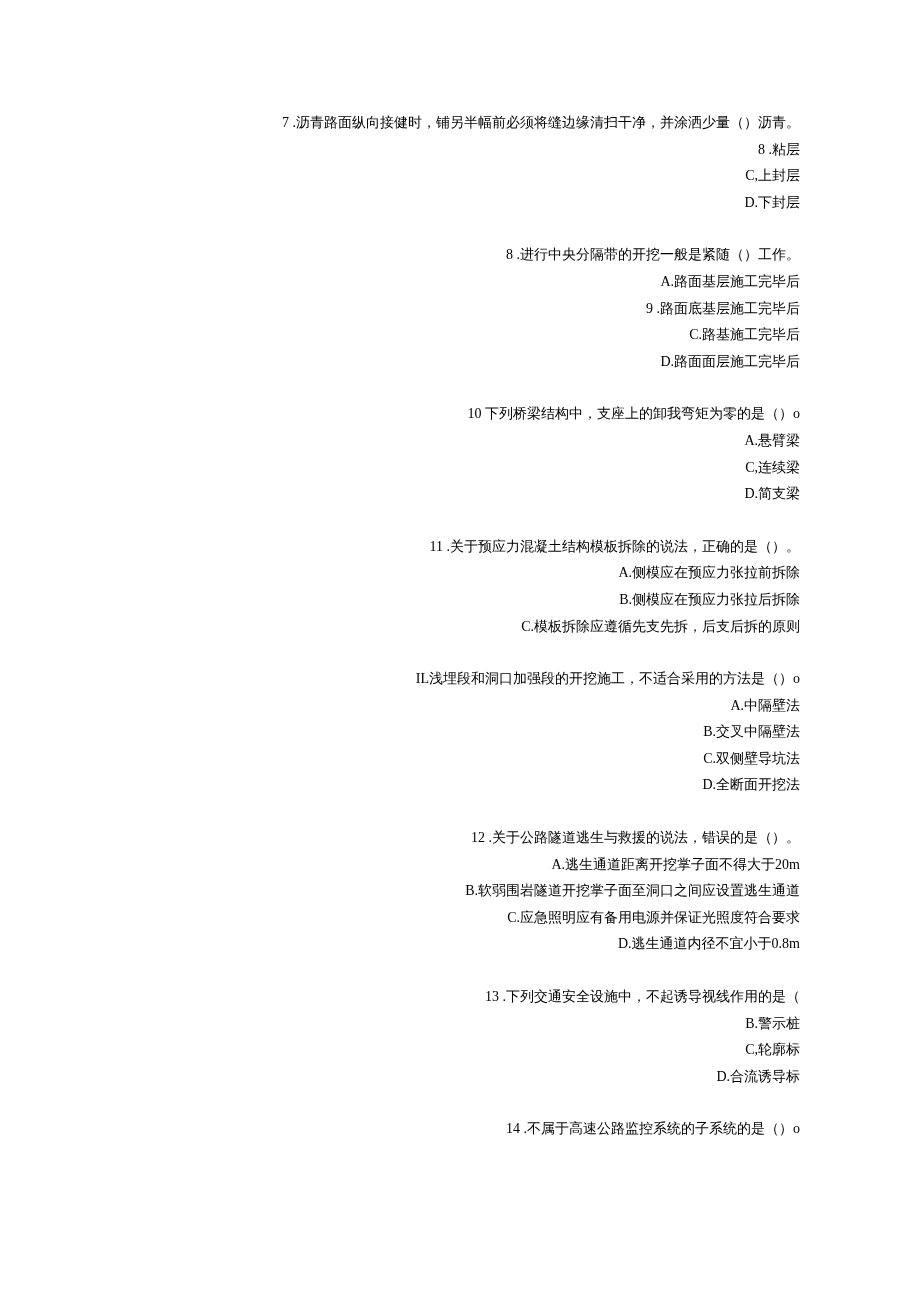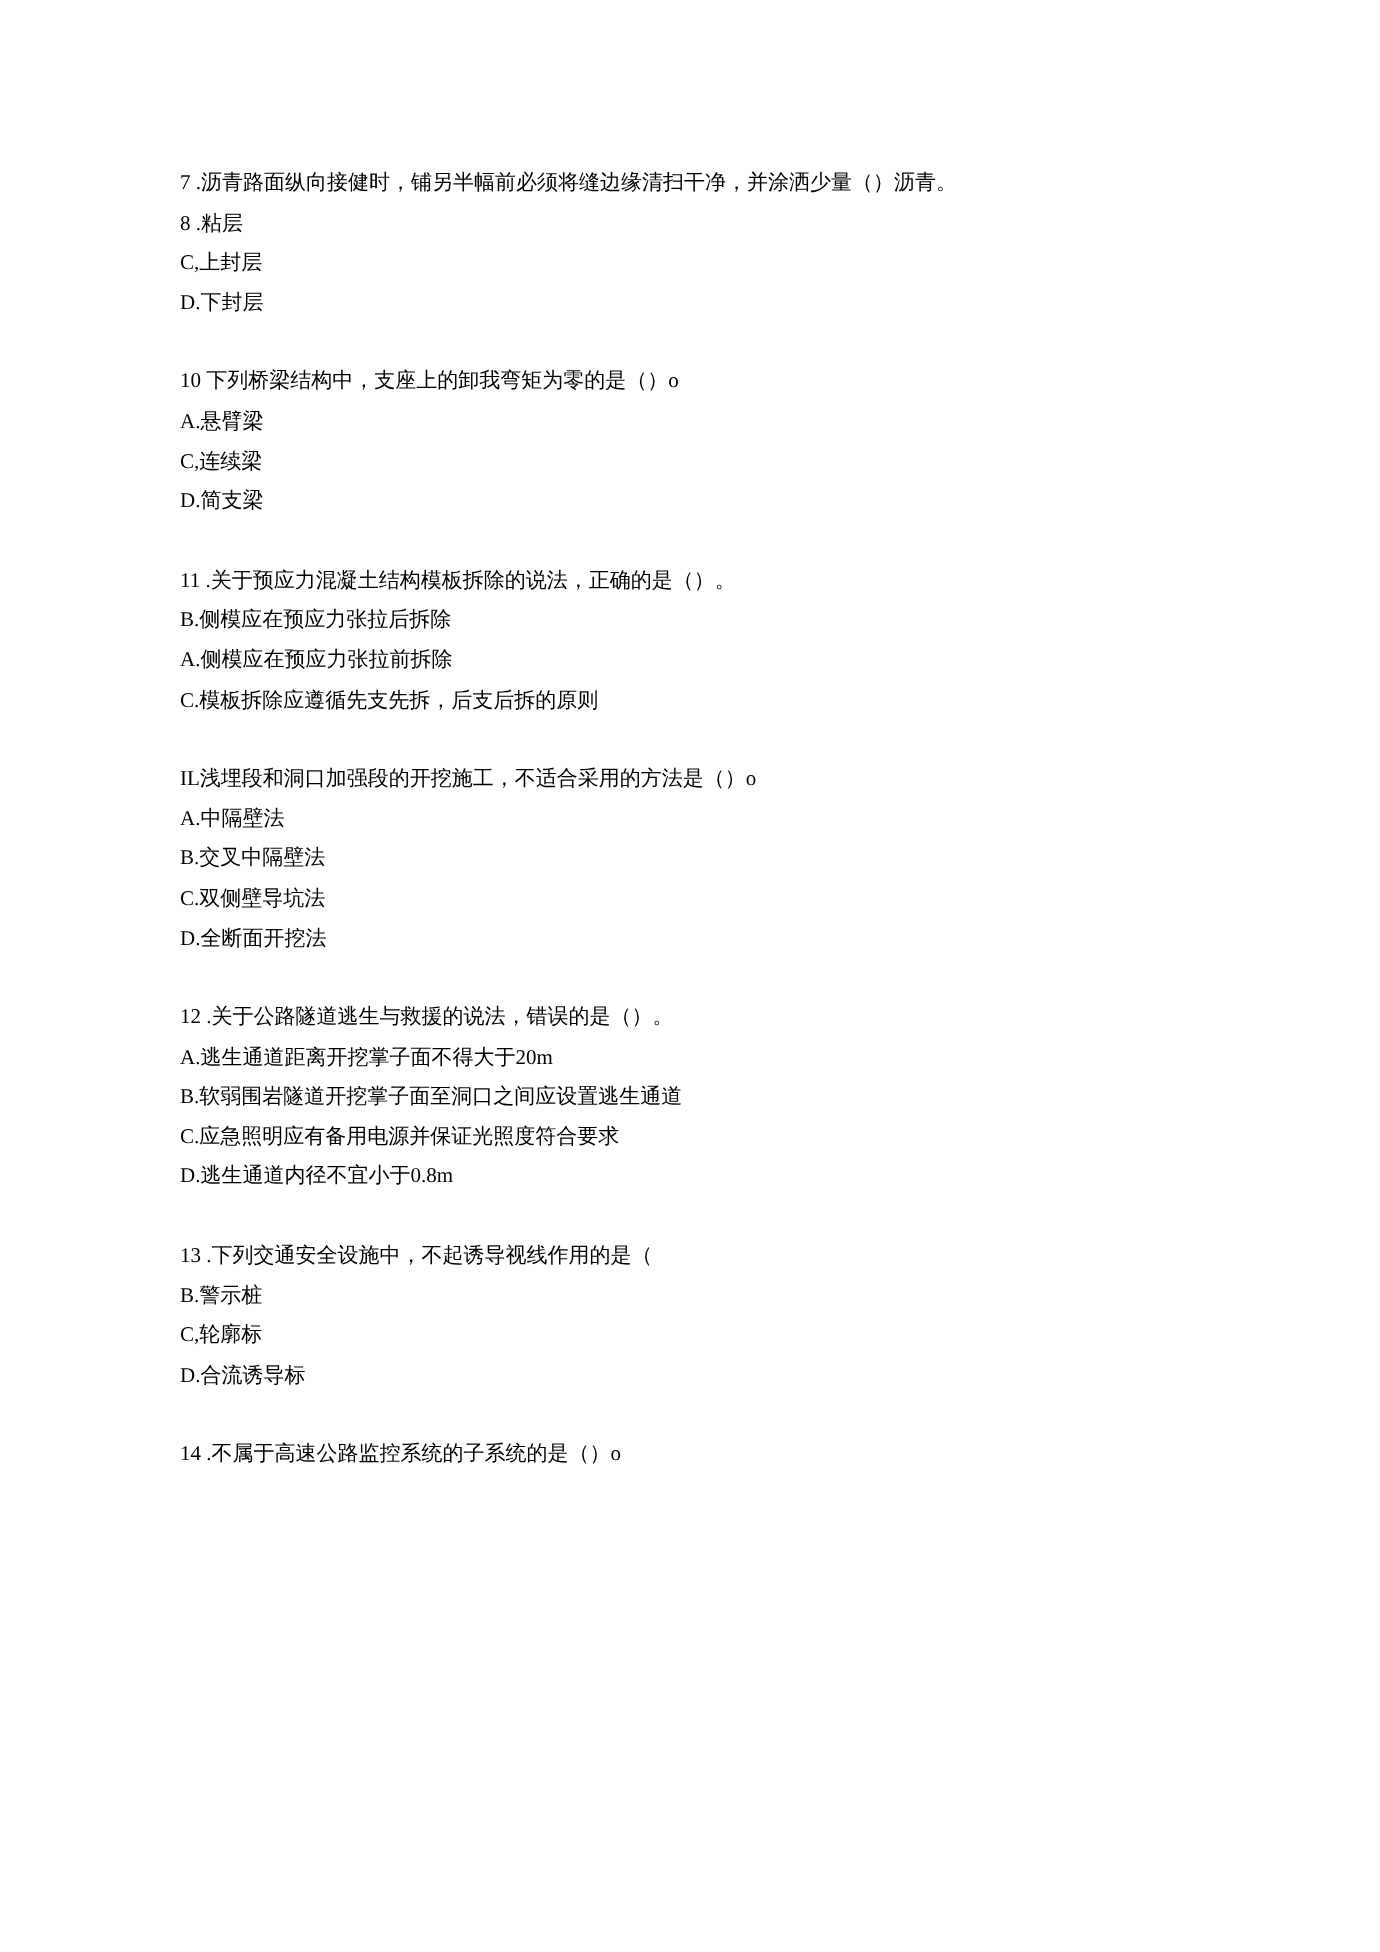--- a/index.html
+++ b/index.html
@@ -12,49 +12,57 @@
     color: #000000;
   }
   .page {
     width: 920px;
     min-height: 1301px;
     padding: 110px 120px 60px 120px;
     box-sizing: border-box;
   }
   .question-block {
     margin-bottom: 26px;
+    text-align: right;
   }
   .line {
     display: block;
   }
 </style>
 </head>
 <body>
 
 <div class="page">
 
   <div class="question-block">
     <span class="line">7 .沥青路面纵向接健时，铺另半幅前必须将缝边缘清扫干净，并涂洒少量（）沥青。</span>
     <span class="line">8 .粘层</span>
     <span class="line">C,上封层</span>
     <span class="line">D.下封层</span>
   </div>
 
+  <div class="question-block">
+    <span class="line">8 .进行中央分隔带的开挖一般是紧随（）工作。</span>
+    <span class="line">A.路面基层施工完毕后</span>
+    <span class="line">9 .路面底基层施工完毕后</span>
+    <span class="line">C.路基施工完毕后</span>
+    <span class="line">D.路面面层施工完毕后</span>
+  </div>
 
   <div class="question-block">
     <span class="line">10 下列桥梁结构中，支座上的卸我弯矩为零的是（）o</span>
     <span class="line">A.悬臂梁</span>
     <span class="line">C,连续梁</span>
     <span class="line">D.简支梁</span>
   </div>
 
   <div class="question-block">
     <span class="line">11 .关于预应力混凝土结构模板拆除的说法，正确的是（）。</span>
+    <span class="line">A.侧模应在预应力张拉前拆除</span>
     <span class="line">B.侧模应在预应力张拉后拆除</span>
-    <span class="line">A.侧模应在预应力张拉前拆除</span>
     <span class="line">C.模板拆除应遵循先支先拆，后支后拆的原则</span>
   </div>
 
   <div class="question-block">
     <span class="line">IL浅埋段和洞口加强段的开挖施工，不适合采用的方法是（）o</span>
     <span class="line">A.中隔壁法</span>
     <span class="line">B.交叉中隔壁法</span>
     <span class="line">C.双侧壁导坑法</span>
     <span class="line">D.全断面开挖法</span>
   </div>

